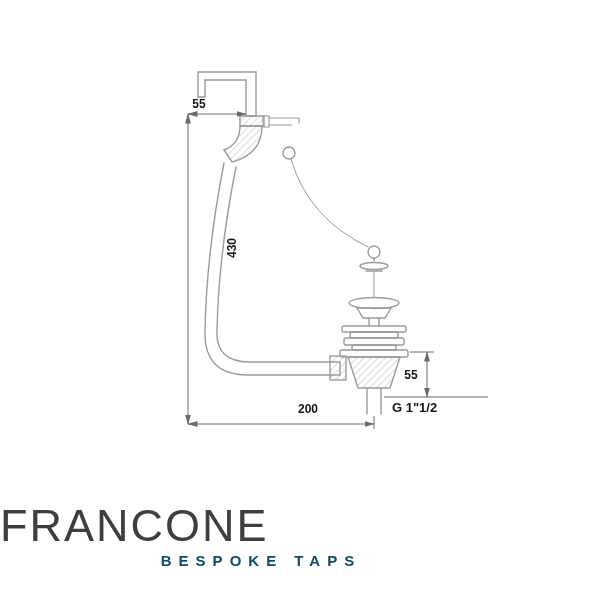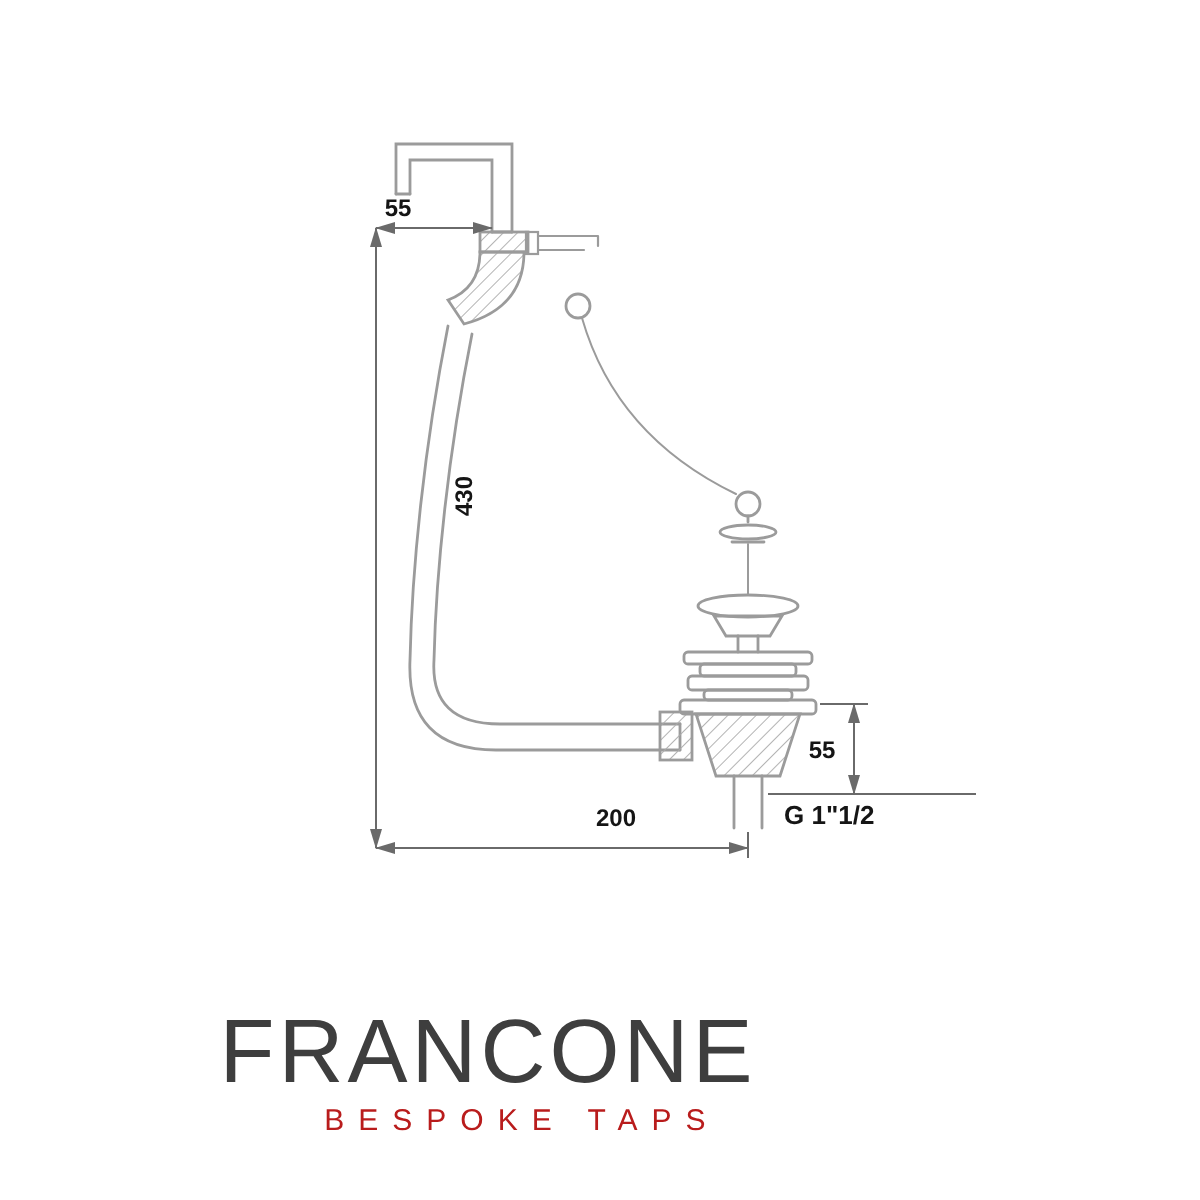--- a/index.html
+++ b/index.html
@@ -2,26 +2,26 @@
 <html><head>
 <meta charset="utf-8">
 <style>
   html,body{margin:0;padding:0;background:#ffffff;}
   .canvas{position:relative;width:488px;height:600px;background:#ffffff;overflow:hidden;
           font-family:"Liberation Sans",sans-serif;}
   .diagram-svg{position:absolute;top:0;left:0;}
   .dim-text{font-family:"Liberation Sans",sans-serif;font-size:12px;font-weight:bold;fill:#151515;}
   .thread-text{font-family:"Liberation Sans",sans-serif;font-size:13px;font-weight:600;fill:#151515;}
   .brand-name{
-    position:absolute;top:503px;left:0;right:0;text-align:center;
+    position:absolute;top:503px;left:0;right:0;text-align:left;
     font-size:45px;font-weight:400;letter-spacing:2px;color:#3e3e3e;line-height:1;
   }
   .brand-tagline{
     position:absolute;top:553px;left:0;right:0;text-align:center;
-    font-size:15px;font-weight:400;letter-spacing:7px;color:#b91c1c;line-height:1;padding-left:34px;
+    font-size:15px;font-weight:700;letter-spacing:7px;color:#0c4a6e;line-height:1;padding-left:34px;
   }
 </style>
 </head>
 <body>
 
 <div class="canvas">
 
   <svg class="diagram-svg" width="600" height="600" viewBox="0 0 600 600" xmlns="http://www.w3.org/2000/svg">
     <defs>
       <pattern id="hatch" width="5" height="5" patternUnits="userSpaceOnUse" patternTransform="rotate(45)">

